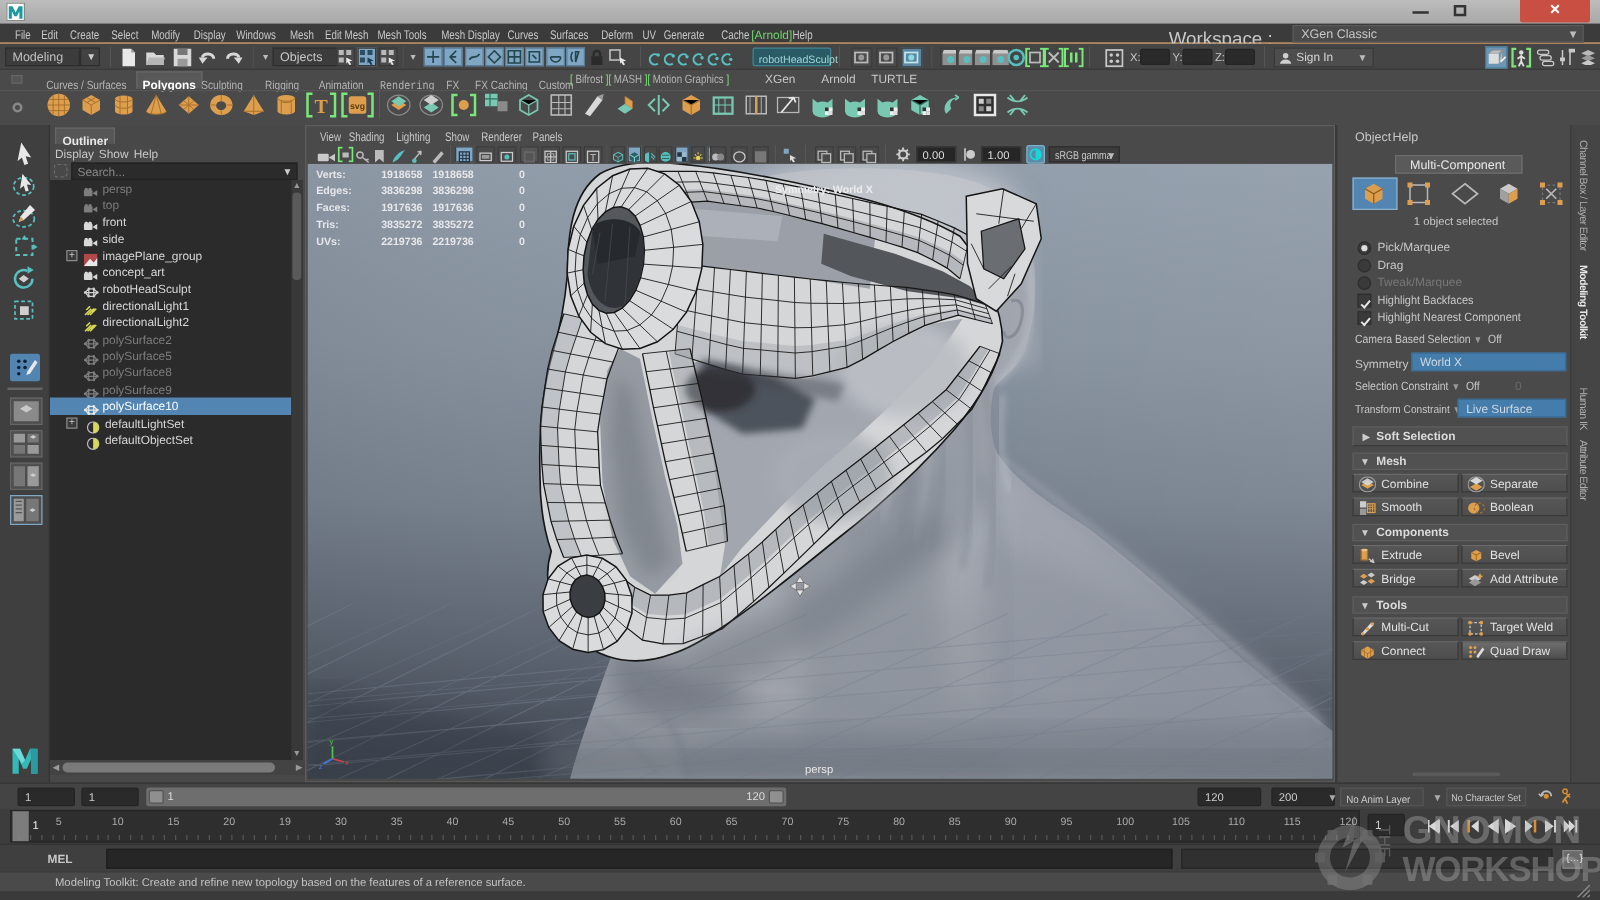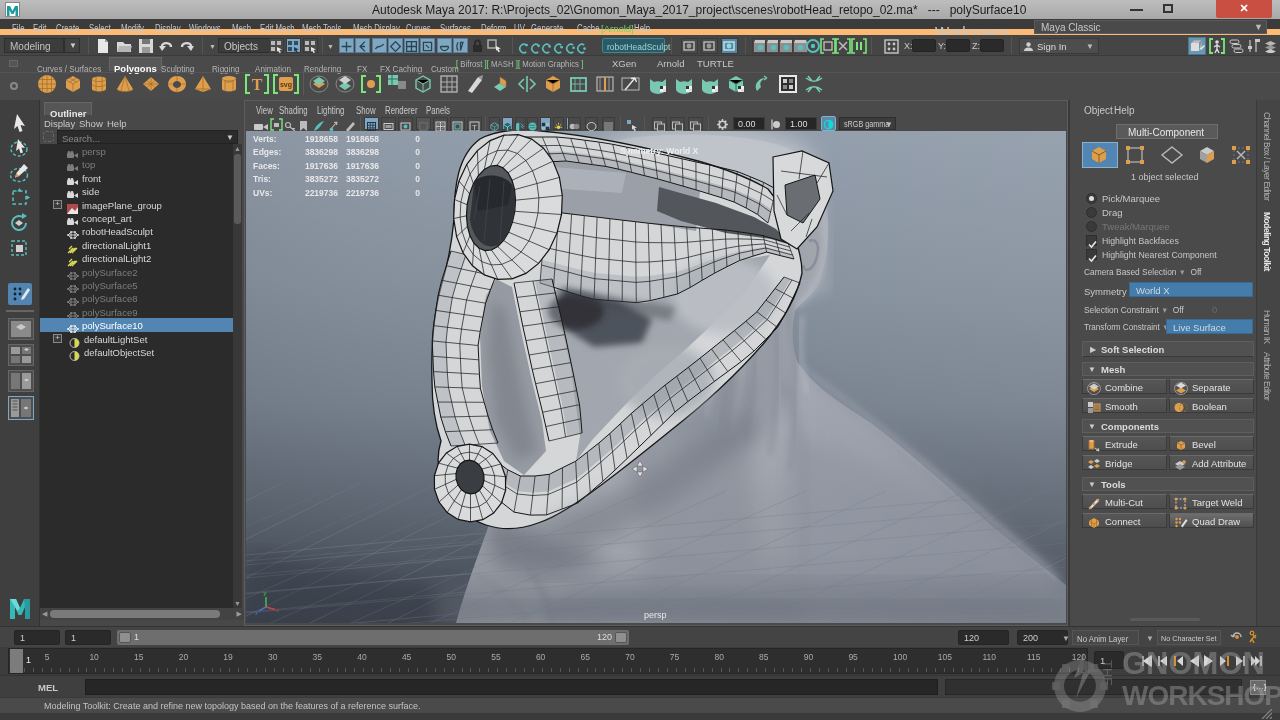--- a/index.html
+++ b/index.html
@@ -11,29 +11,28 @@
 .ico{position:absolute;}
 </style></head>
 <body>
 
 <div class="abs" style="left:0;top:0;width:1280px;height:19px;background:linear-gradient(#bdbdbd,#a8a8a8);">
  <div class="abs" style="left:5px;top:2px;width:15px;height:15px;background:#fff;border:1px solid #888;">
   <svg width="13" height="13" viewBox="0 0 13 13">
         <path d="M1 12 L1 2 L4 2 L6.5 7 L9 2 L12 2 L12 12 L9.5 12 L9.5 6 L7.5 10 L5.5 10 L3.5 6 L3.5 12 Z" fill="#1b9ba0"></path>
       </svg>
  </div>
- <div class="abs" style="left:372px;top:3px;width:560px;font-size:12px;color:#1c1c1c;white-space:nowrap;">Autodesk Maya 2017: R:\Projects_02\Gnomon_Maya_2017_project\scenes\robotHead_retopo_02.ma*&nbsp;&nbsp; ---&nbsp;&nbsp; polySurface10</div>
  <div class="abs" style="left:1130px;top:9px;width:13px;height:2px;background:#333;"></div>
  <div class="abs" style="left:1163px;top:4px;width:10px;height:9px;border:2px solid #333;"></div>
  <div class="abs" style="left:1216px;top:0;width:56px;height:18px;background:#c94f43;border-radius:0 0 2px 2px;">
    <div style="color:#fff;font-size:11px;text-align:center;line-height:17px;font-weight:bold;">✕</div>
  </div>
 </div>
 
-<div class="abs" style="left:0;top:19px;width:1280px;height:16px;background:#3b3b3b;border-bottom:6px solid #fdba74;">
+<div class="abs" style="left:0;top:19px;width:1280px;height:16px;background:#3b3b3b;border-bottom:1px solid #fdba74;">
 <div class="abs txt" style="left:12px;top:4px;font-size:10px;transform:scaleX(.78);transform-origin:0 0;">File</div>
 <div class="abs txt" style="left:33px;top:4px;font-size:10px;transform:scaleX(.78);transform-origin:0 0;">Edit</div>
 <div class="abs txt" style="left:56px;top:4px;font-size:10px;transform:scaleX(.78);transform-origin:0 0;">Create</div>
 <div class="abs txt" style="left:89px;top:4px;font-size:10px;transform:scaleX(.78);transform-origin:0 0;">Select</div>
 <div class="abs txt" style="left:121px;top:4px;font-size:10px;transform:scaleX(.78);transform-origin:0 0;">Modify</div>
 <div class="abs txt" style="left:155px;top:4px;font-size:10px;transform:scaleX(.78);transform-origin:0 0;">Display</div>
 <div class="abs txt" style="left:189px;top:4px;font-size:10px;transform:scaleX(.78);transform-origin:0 0;">Windows</div>
 <div class="abs txt" style="left:232px;top:4px;font-size:10px;transform:scaleX(.78);transform-origin:0 0;">Mesh</div>
 <div class="abs txt" style="left:260px;top:4px;font-size:10px;transform:scaleX(.78);transform-origin:0 0;">Edit Mesh</div>
 <div class="abs txt" style="left:302px;top:4px;font-size:10px;transform:scaleX(.78);transform-origin:0 0;">Mesh Tools</div>
@@ -41,21 +40,21 @@
 <div class="abs txt" style="left:406px;top:4px;font-size:10px;transform:scaleX(.78);transform-origin:0 0;">Curves</div>
 <div class="abs txt" style="left:440px;top:4px;font-size:10px;transform:scaleX(.78);transform-origin:0 0;">Surfaces</div>
 <div class="abs txt" style="left:481px;top:4px;font-size:10px;transform:scaleX(.78);transform-origin:0 0;">Deform</div>
 <div class="abs txt" style="left:514px;top:4px;font-size:10px;transform:scaleX(.78);transform-origin:0 0;">UV</div>
 <div class="abs txt" style="left:531px;top:4px;font-size:10px;transform:scaleX(.78);transform-origin:0 0;">Generate</div>
 <div class="abs txt" style="left:577px;top:4px;font-size:10px;transform:scaleX(.78);transform-origin:0 0;">Cache</div>
 <div class="abs txt" style="left:634px;top:4px;font-size:10px;transform:scaleX(.78);transform-origin:0 0;">Help</div>
 <div class="abs" style="left:601px;top:4px;font-size:9.5px;color:#6fd66f;">[Arnold]</div>
 <div class="abs txt" style="left:935px;top:4px;font-size:15px;">Workspace :</div>
 <div class="abs" style="left:1034px;top:1px;width:233px;height:14px;background:#4a4a4a;border:1px solid #5a5a5a;">
-      <span style="position:absolute;left:6px;top:1px;font-size:10px;color:#c8c8c8;">Maya Classic</span>
+      <span style="position:absolute;left:6px;top:1px;font-size:10px;color:#c8c8c8;">XGen Classic</span>
       <span style="position:absolute;right:3px;top:1px;font-size:9px;color:#bbb;">▼</span>
     </div>
 </div>
 <div class="abs" style="left:0;top:35px;width:1280px;height:21px;background:#454545;border-bottom:1px solid #3a3a3a;">
 <div class="abs" style="left:4px;top:3px;width:60px;height:15px;background:#3c3c3c;border:1px solid #2e2e2e;">
       <span style="position:absolute;left:5px;top:2px;font-size:10px;color:#c0c0c0;">Modeling</span>
     </div>
 <div class="abs" style="left:64px;top:3px;width:16px;height:15px;background:#424242;border:1px solid #2e2e2e;">
       <span style="position:absolute;left:4px;top:2px;font-size:8px;color:#ccc;">▼</span>
     </div>
@@ -275,21 +274,21 @@
 </div>
 <div class="abs" style="left:0;top:56px;width:1280px;height:44px;background:#4a4a4a;">
 <div class="abs" style="left:9px;top:4px;width:9px;height:7px;background:#555;border:1px solid #666;"></div>
 <div class="abs" style="left:10px;top:26px;width:8px;height:8px;border-radius:50%;border:2px solid #888;"></div>
 
 <div class="abs" style="left:35px;top:2px;height:13px;padding:0 2px;"><span style="font-size:9.5px;color:#b5b5b5;line-height:13px;display:inline-block;transform:scaleX(.85);transform-origin:0 0;white-space:nowrap;">Curves / Surfaces</span></div>
 <div class="abs" style="left:109px;top:1px;height:14px;background:#585858;border:1px solid #666;border-bottom:none;padding:0 4px;"><span style="font-size:9.5px;color:#fff;font-weight:bold;line-height:13px;">Polygons</span></div>
 <div class="abs" style="left:159px;top:2px;height:13px;padding:0 2px;"><span style="font-size:9.5px;color:#b5b5b5;line-height:13px;display:inline-block;transform:scaleX(.85);transform-origin:0 0;white-space:nowrap;">Sculpting</span></div>
 <div class="abs" style="left:210px;top:2px;height:13px;padding:0 2px;"><span style="font-size:9.5px;color:#b5b5b5;line-height:13px;display:inline-block;transform:scaleX(.85);transform-origin:0 0;white-space:nowrap;">Rigging</span></div>
 <div class="abs" style="left:253px;top:2px;height:13px;padding:0 2px;"><span style="font-size:9.5px;color:#b5b5b5;line-height:13px;display:inline-block;transform:scaleX(.85);transform-origin:0 0;white-space:nowrap;">Animation</span></div>
-<div class="abs" style="left:302px;top:2px;height:13px;padding:0 2px;"><span style="font-size:9.5px;color:#b5b5b5;line-height:13px;display:inline-block;transform:scaleX(.85);transform-origin:0 0;white-space:nowrap;">Rendering</span></div>
+<div class="abs" style="left:302px;top:2px;height:13px;padding:0 2px;font-family:Liberation Mono, monospace;"><span style="font-size:9.5px;color:#b5b5b5;line-height:13px;display:inline-block;transform:scaleX(.85);transform-origin:0 0;white-space:nowrap;">Rendering</span></div>
 <div class="abs" style="left:355px;top:2px;height:13px;padding:0 2px;"><span style="font-size:9.5px;color:#b5b5b5;line-height:13px;display:inline-block;transform:scaleX(.85);transform-origin:0 0;white-space:nowrap;">FX</span></div>
 <div class="abs" style="left:378px;top:2px;height:13px;padding:0 2px;"><span style="font-size:9.5px;color:#b5b5b5;line-height:13px;display:inline-block;transform:scaleX(.85);transform-origin:0 0;white-space:nowrap;">FX Caching</span></div>
 <div class="abs" style="left:429px;top:2px;height:13px;padding:0 2px;"><span style="font-size:9.5px;color:#b5b5b5;line-height:13px;display:inline-block;transform:scaleX(.85);transform-origin:0 0;white-space:nowrap;">Custom</span></div>
 <div class="abs" style="left:456px;top:2px;font-size:9.5px;color:#79e879;transform:scaleX(.82);transform-origin:0 0;white-space:nowrap;">[ <span style="color:#b5b5b5;">Bifrost</span> ][ <span style="color:#b5b5b5;">MASH</span> ][ <span style="color:#b5b5b5;">Motion Graphics</span> ]</div>
 <div class="abs txt" style="left:612px;top:2px;font-size:9.5px;">XGen</div>
 <div class="abs txt" style="left:657px;top:2px;font-size:9.5px;">Arnold</div>
 <div class="abs txt" style="left:697px;top:2px;font-size:9.5px;">TURTLE</div>
 <div class="abs" style="left:0;top:16px;width:1280px;height:1px;background:#555;"></div>
 <div class="abs" style="left:36px;top:17px;width:22px;height:22px;"><svg width="22" height="22" viewBox="0 0 22 22">
         <circle cx="11" cy="11" r="9" fill="#dd9f4e"></circle>

